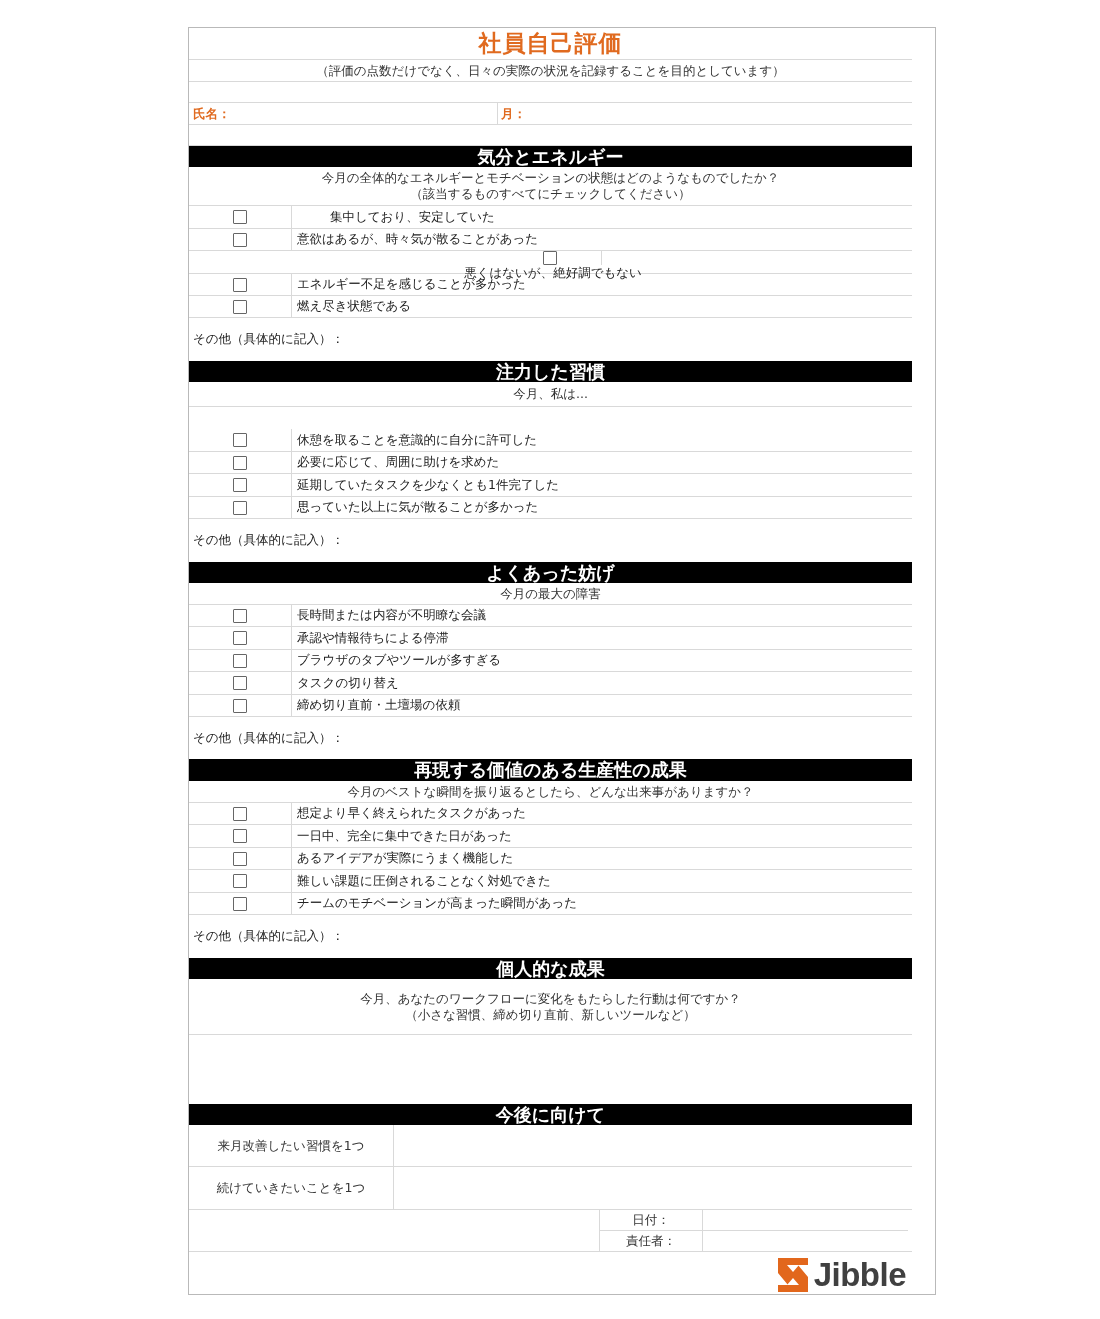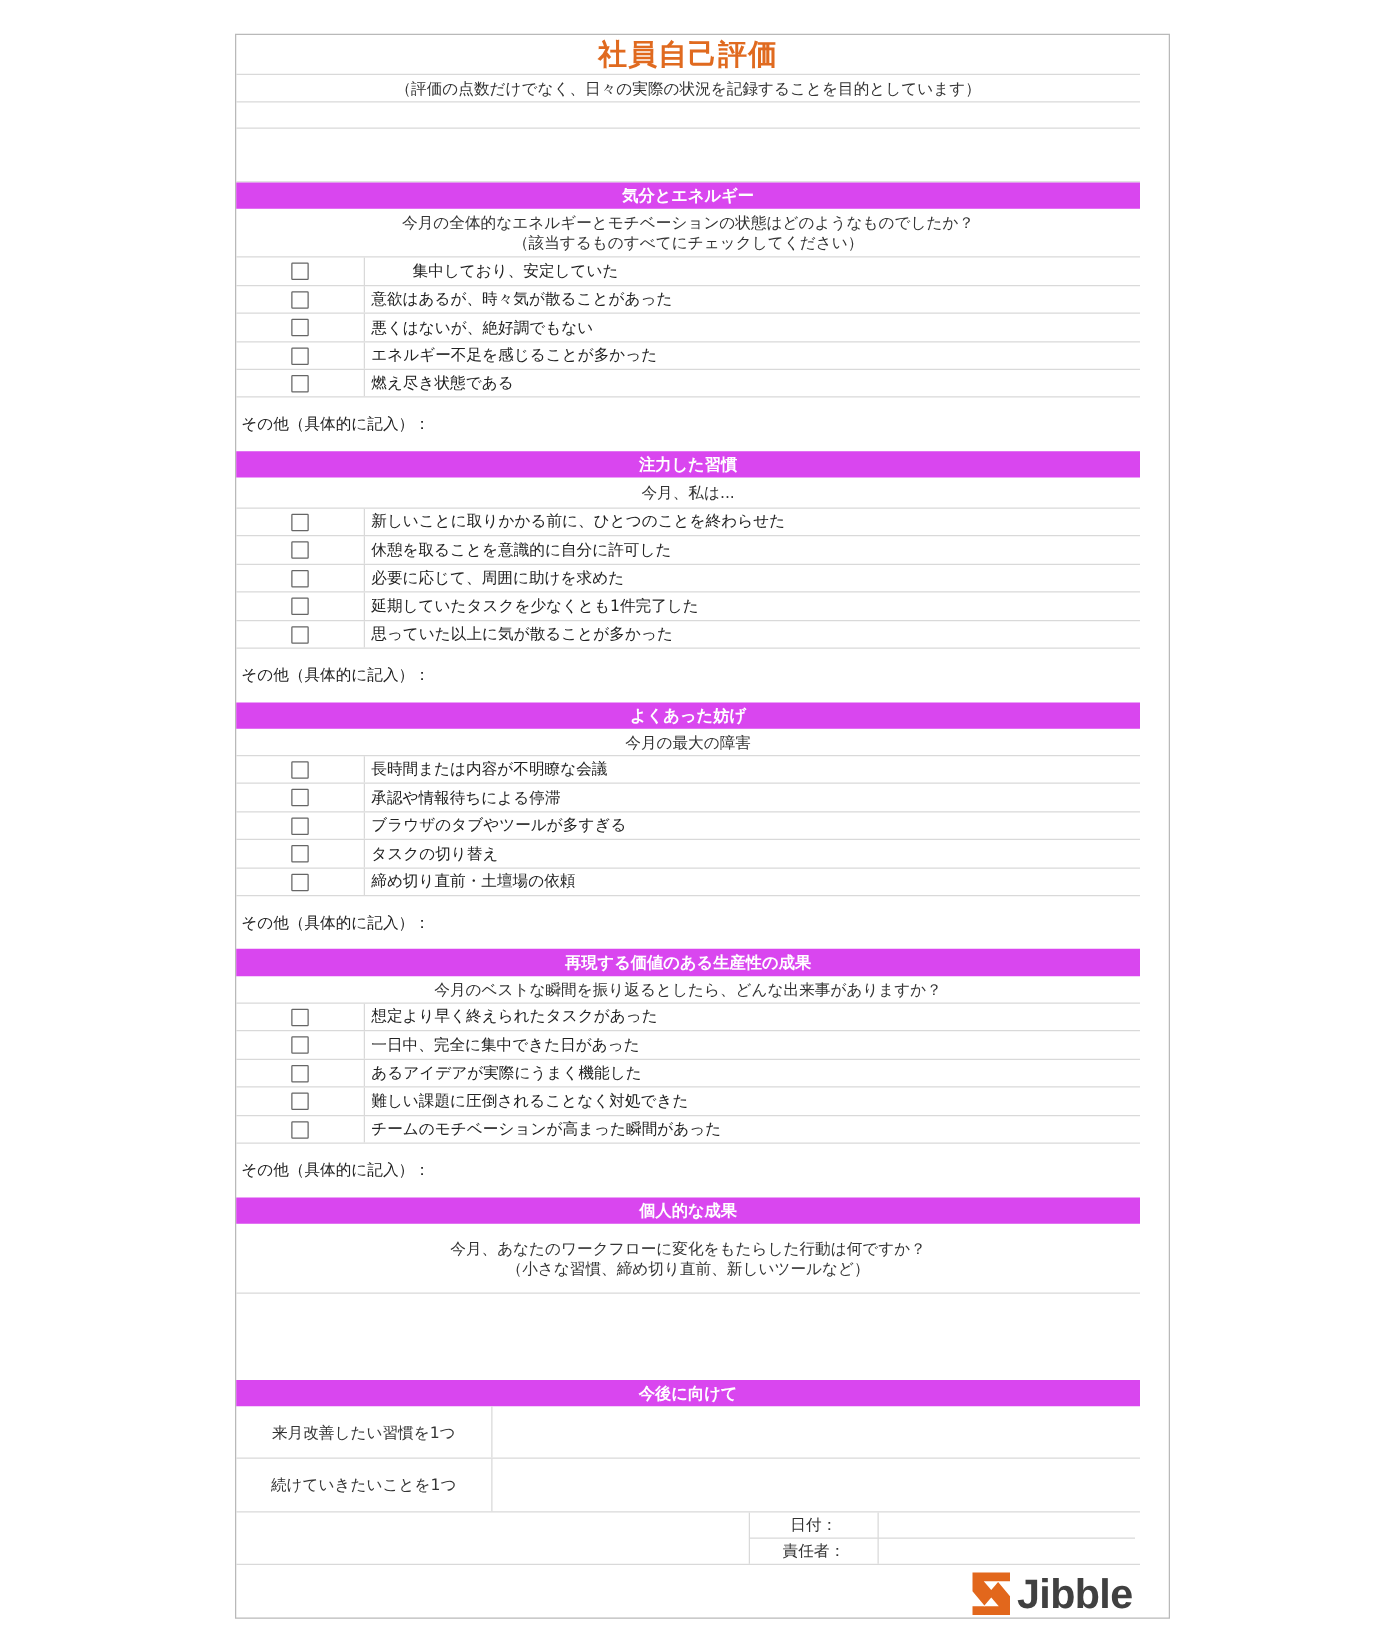--- a/index.html
+++ b/index.html
@@ -2,59 +2,66 @@
 <html><head>
 <meta charset="utf-8">
 <style>
   html, body { margin:0; padding:0; background:#ffffff; }
   body { width:1100px; height:1319px; position:relative; font-family:"DejaVu Sans", "Liberation Sans", sans-serif; color:#222; }
   .sheet { position:absolute; left:188px; top:27px; width:723px; height:1266px; border:1px solid #b9b9b9; box-sizing:content-box;padding-left:23px; }
   .row { position:absolute; left:0; width:723px; border-bottom:1px solid #d9d9d9; box-sizing:border-box; }
   .center { display:flex; align-items:center; justify-content:center; text-align:center; }
   .title { color:#e06a1f; font-weight:bold; font-size:23px; letter-spacing:1px; }
   .sub { font-size:12.5px; color:#333; line-height:16px; }
-  .hdr { background:#d946ef; color:#fff; font-weight:bold; font-size:13px; border-bottom:none; }
+  .hdr { background:#000000; color:#fff; font-weight:bold; font-size:18px; border-bottom:none; }
   .lbl { color:#e06a1f; font-weight:bold; font-size:12.5px; }
   .item { display:flex; align-items:center; }
   .cbcell { width:103px; height:100%; border-right:1px solid #d9d9d9; display:flex; align-items:center; justify-content:center; box-sizing:border-box; }
   .cb { width:14px; height:14px; border:1.5px solid #666; border-radius:1px; box-sizing:border-box; background:#fff; }
   .itxt { padding-left:5px; font-size:12.5px; color:#222; }
   .other { font-size:12.5px; color:#222; display:flex; align-items:center; padding-left:4px; }
   .vsep { position:absolute; top:0; bottom:0; width:1px; background:#d9d9d9; }
   .logo { position:absolute; right:6px; top:4px; display:flex; align-items:center; }
   .logo-text { font-family:Liberation Sans, sans-serif; font-weight:bold; font-size:33px; color:#404040; letter-spacing:-0.5px; margin-left:4px; }
 </style>
 </head>
 <body>
 
 <div class="sheet">
 
   <div class="row center title" style="top:0;height:32px;">社員自己評価</div>
   <div class="row center sub" style="top:32px;height:22px;">（評価の点数だけでなく、日々の実際の状況を記録することを目的としています）</div>
   <div class="row" style="top:54px;height:21px;"></div>
+  <div class="row" style="top:75px;height:22px;">
+    <div class="lbl" style="position:absolute;left:4px;top:3px;">氏名：</div>
+    <div style="position:absolute;left:40px;top:0;width:268px;height:21px;"></div>
+    <div class="vsep" style="left:308px;"></div>
+    <div class="lbl" style="position:absolute;left:312px;top:3px;">月：</div>
+    <div style="position:absolute;left:332px;top:0;width:390px;height:21px;"></div>
+  </div>
   <div class="row" style="top:97px;height:21px;"></div>
 
   <div class="row center hdr" style="top:118px;height:21px;">気分とエネルギー</div>
   <div class="row center sub" style="top:139px;height:39px;flex-direction:column;">
     <span>今月の全体的なエネルギーとモチベーションの状態はどのようなものでしたか？</span>
     <span>（該当するものすべてにチェックしてください）</span>
   </div>
   <div class="row item" style="top:178px;height:23px;gap:33px;">
       <div class="cbcell">
         <div class="cb"></div>
       </div>
       <span class="itxt">集中しており、安定していた</span>
     </div>
   <div class="row item" style="top:201px;height:22px;">
       <div class="cbcell">
         <div class="cb"></div>
       </div>
       <span class="itxt">意欲はあるが、時々気が散ることがあった</span>
     </div>
-  <div class="row item" style="top:223px;height:23px;">
+  <div class="row item" style="top:223px;height:23px;flex-direction:column;">
       <div class="cbcell">
         <div class="cb"></div>
       </div>
       <span class="itxt">悪くはないが、絶好調でもない</span>
     </div>
   <div class="row item" style="top:246px;height:22px;">
       <div class="cbcell">
         <div class="cb"></div>
       </div>
       <span class="itxt">エネルギー不足を感じることが多かった</span>
@@ -64,26 +71,20 @@
         <div class="cb"></div>
       </div>
       <span class="itxt">燃え尽き状態である</span>
     </div>
   <div class="row other" style="top:290px;height:43px;border-bottom:none;">
       <span>その他（具体的に記入）：</span>
     </div>
 
   <div class="row center hdr" style="top:333px;height:21px;">注力した習慣</div>
   <div class="row center sub" style="top:354px;height:25px;">今月、私は...</div>
-  <div class="row item" style="top:379px;height:22px;">
-      <div class="cbcell">
-        <div class="cb"></div>
-      </div>
-      <span class="itxt">新しいことに取りかかる前に、ひとつのことを終わらせた</span>
-    </div>
   <div class="row item" style="top:401px;height:23px;">
       <div class="cbcell">
         <div class="cb"></div>
       </div>
       <span class="itxt">休憩を取ることを意識的に自分に許可した</span>
     </div>
   <div class="row item" style="top:424px;height:22px;">
       <div class="cbcell">
         <div class="cb"></div>
       </div>

